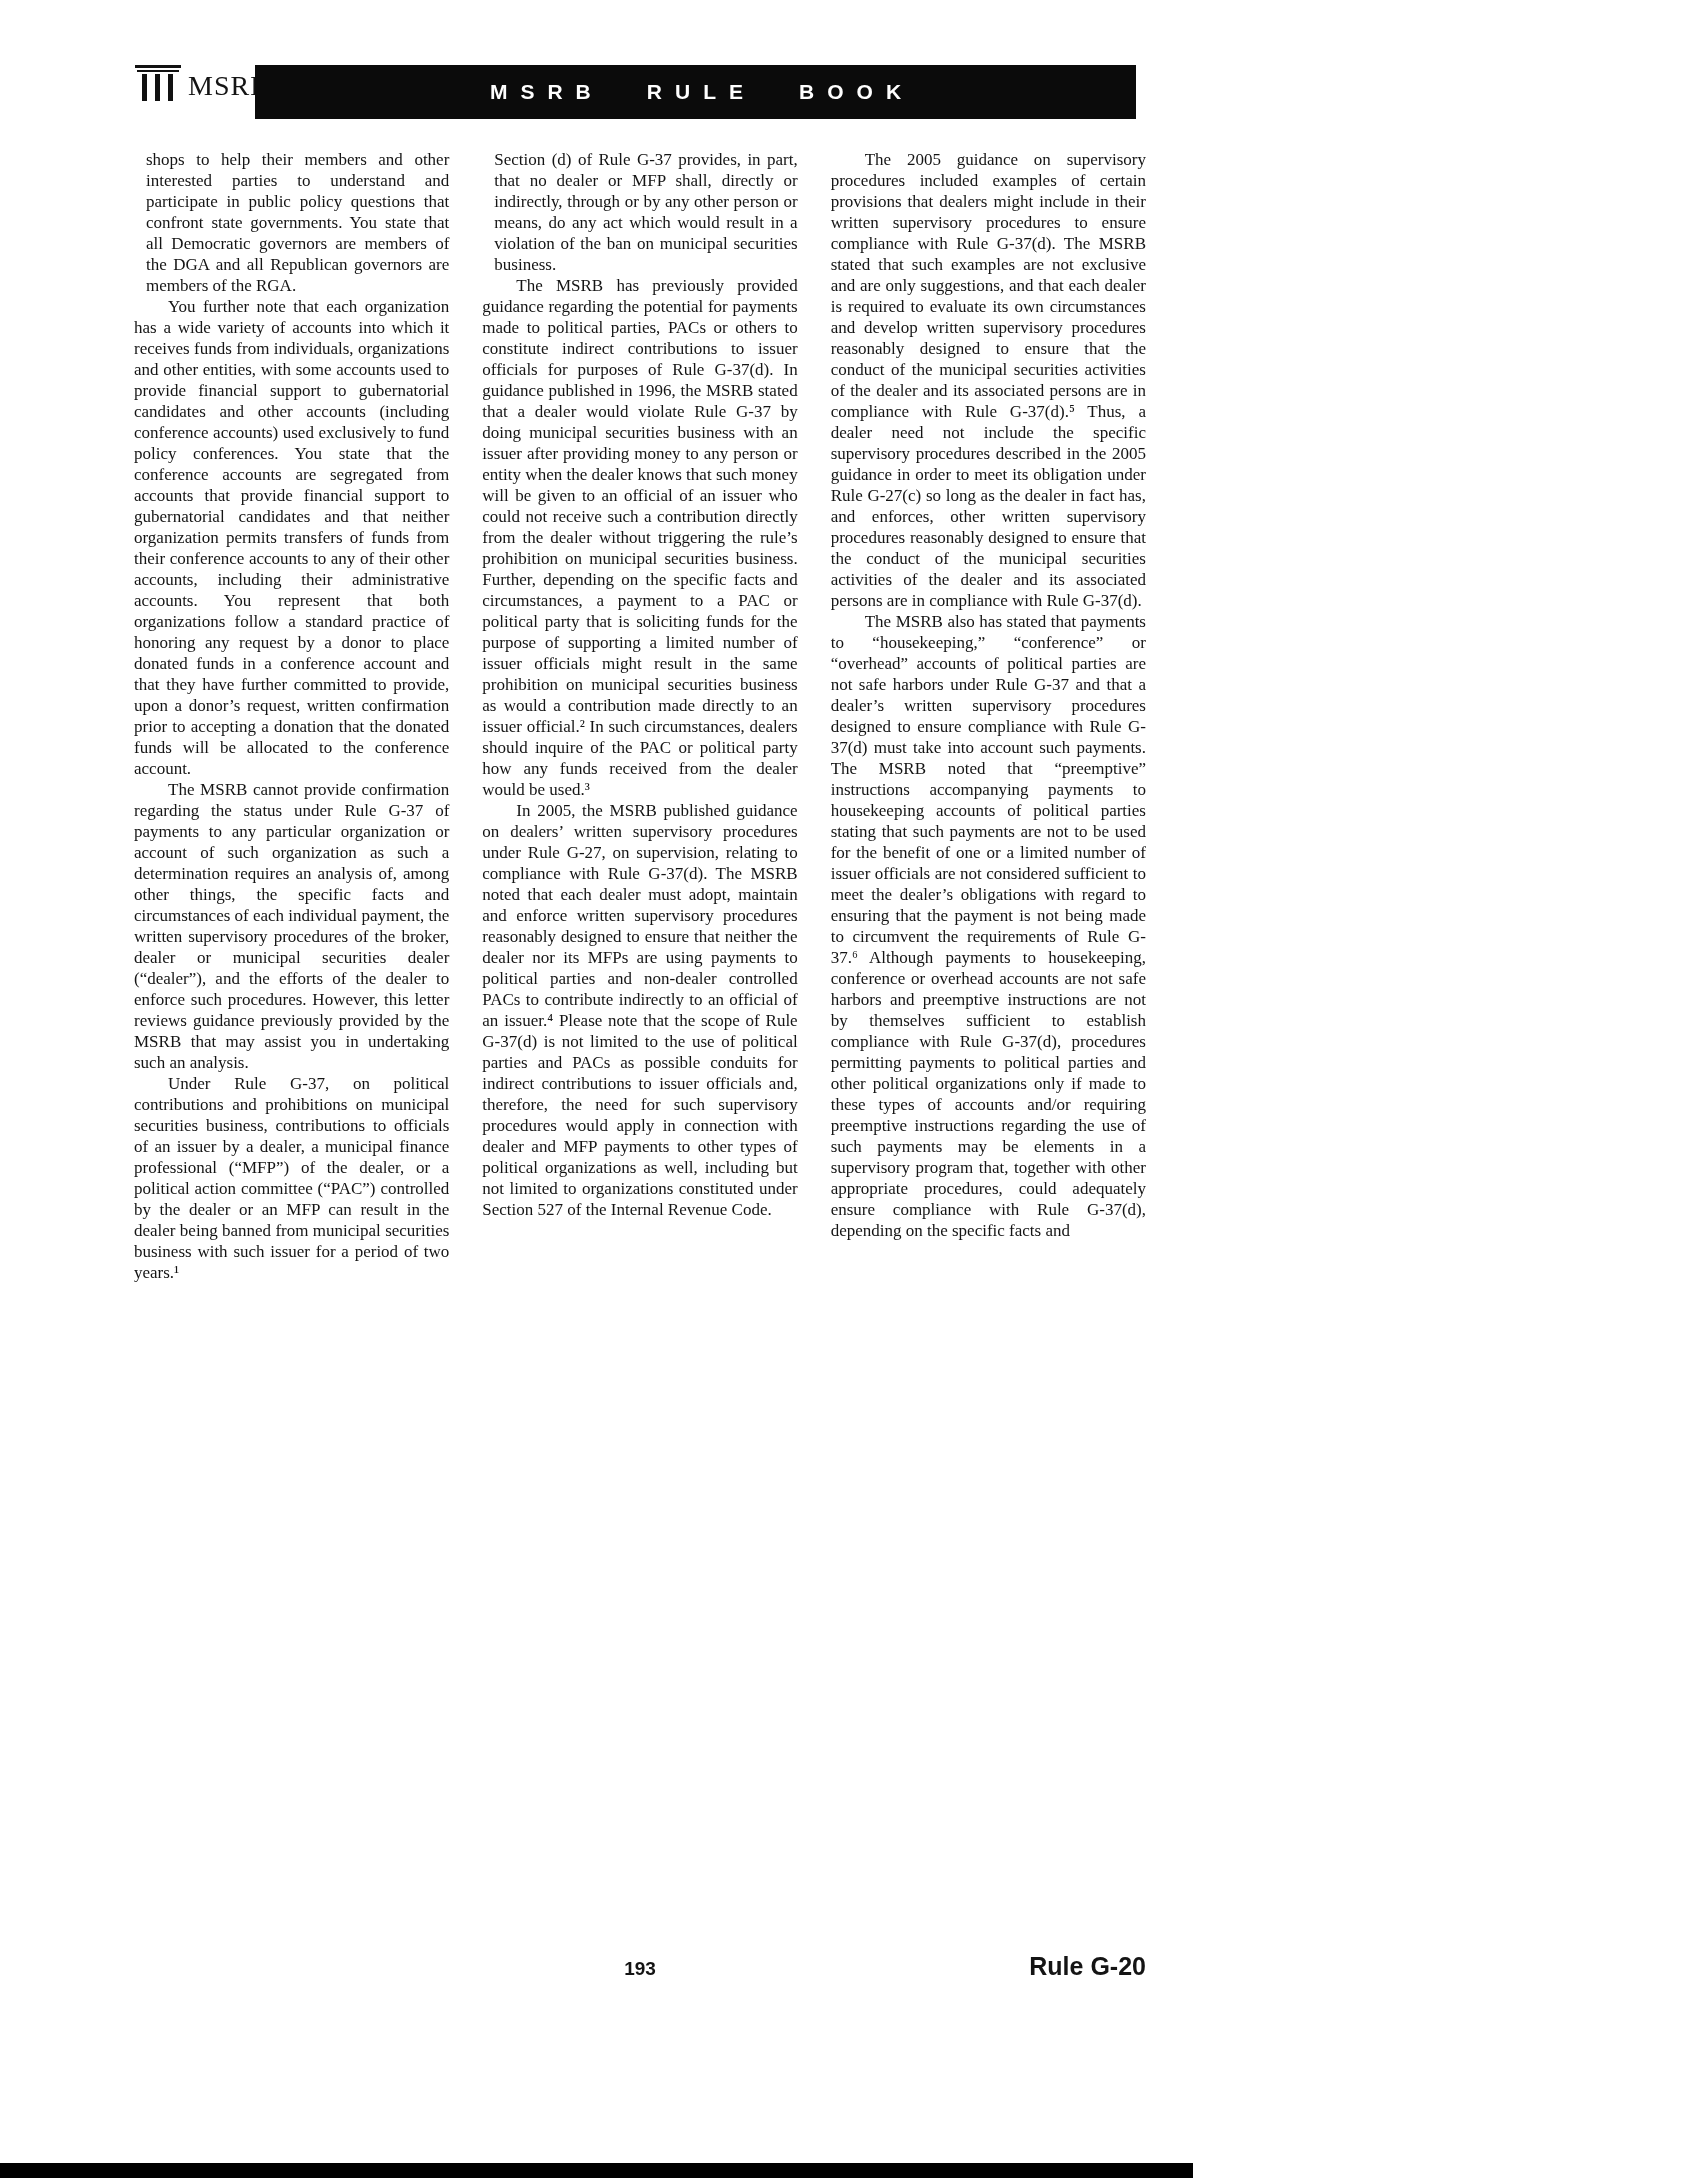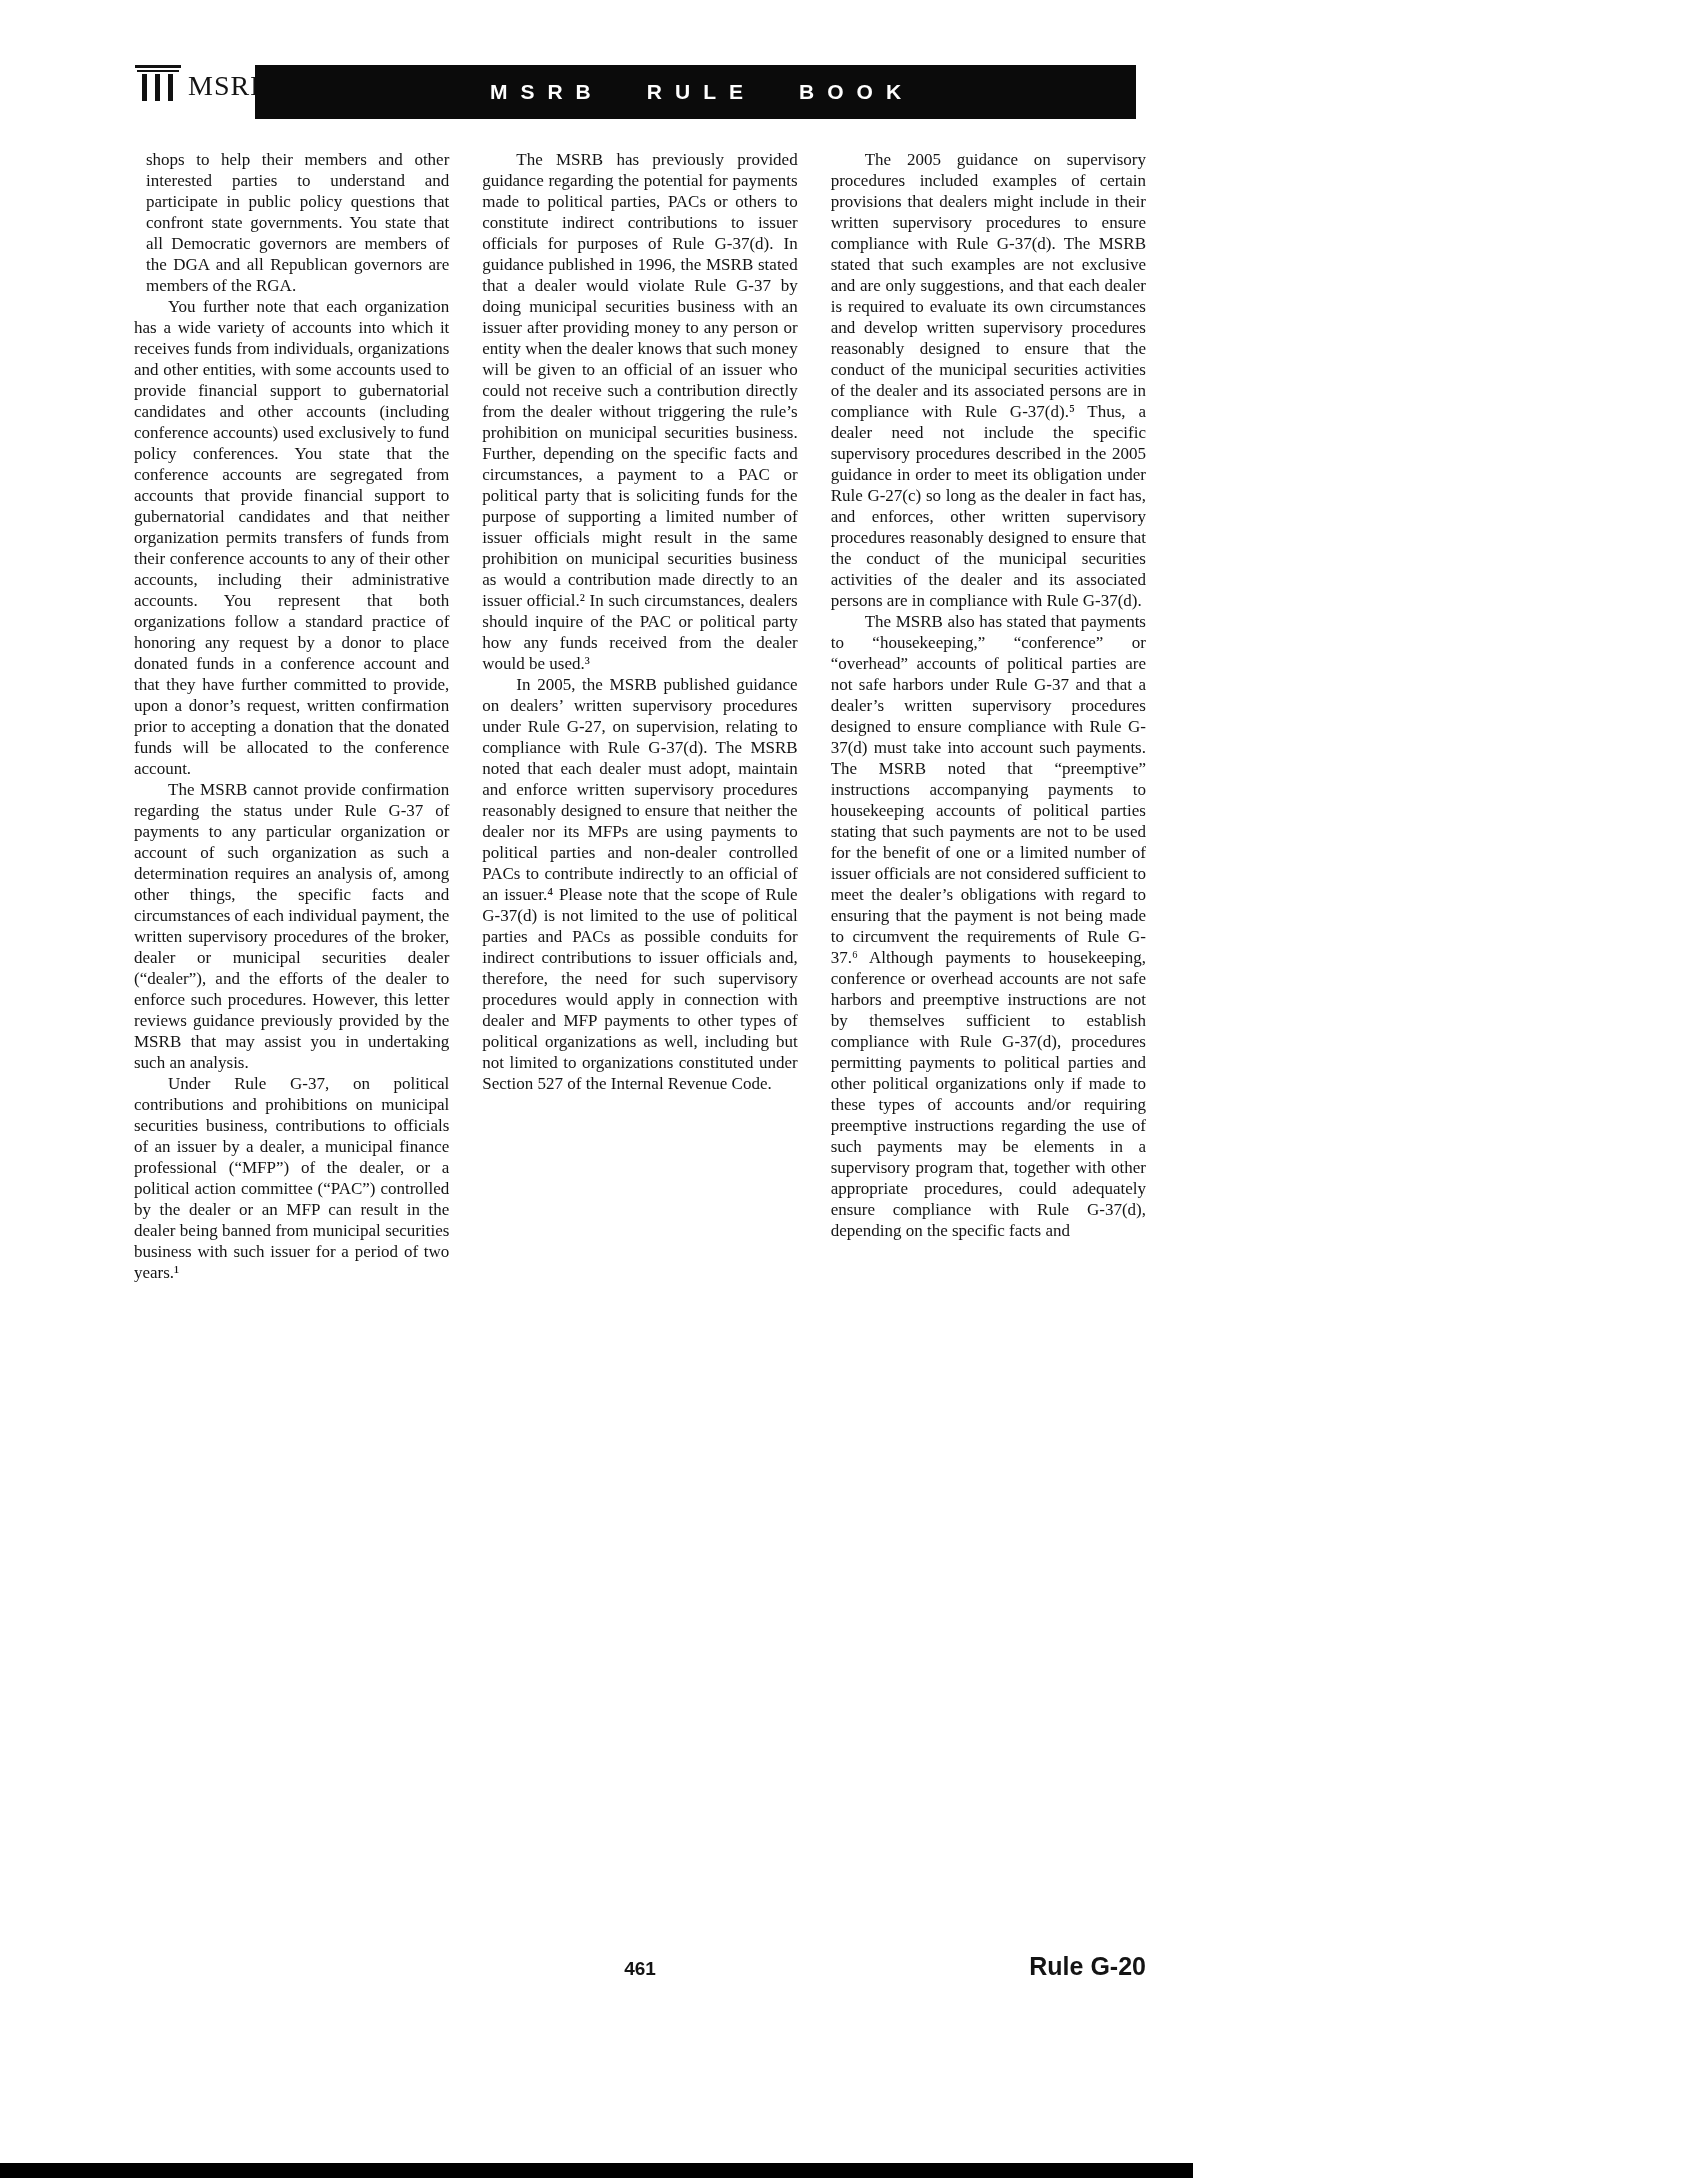--- a/index.html
+++ b/index.html
@@ -60,30 +60,31 @@
   </div>
 
   <div class="columns">
     <div class="col">
       <p class="no-indent">shops to help their members and other interested parties to understand and participate in public policy questions that confront state governments. You state that all Democratic governors are members of the DGA and all Republican governors are members of the RGA.</p>
       <p>You further note that each organization has a wide variety of accounts into which it receives funds from individuals, organizations and other entities, with some accounts used to provide financial support to gubernatorial candidates and other accounts (including conference accounts) used exclusively to fund policy conferences. You state that the conference accounts are segregated from accounts that provide financial support to gubernatorial candidates and that neither organization permits transfers of funds from their conference accounts to any of their other accounts, including their administrative accounts. You represent that both organizations follow a standard practice of honoring any request by a donor to place donated funds in a conference account and that they have further committed to provide, upon a donor’s request, written confirmation prior to accepting a donation that the donated funds will be allocated to the conference account.</p>
       <p>The MSRB cannot provide confirmation regarding the status under Rule G-37 of payments to any particular organization or account of such organization as such a determination requires an analysis of, among other things, the specific facts and circumstances of each individual payment, the written supervisory procedures of the broker, dealer or municipal securities dealer (“dealer”), and the efforts of the dealer to enforce such procedures. However, this letter reviews guidance previously provided by the MSRB that may assist you in undertaking such an analysis.</p>
       <p>Under Rule G-37, on political contributions and prohibitions on municipal securities business, contributions to officials of an issuer by a dealer, a municipal finance professional (“MFP”) of the dealer, or a political action committee (“PAC”) controlled by the dealer or an MFP can result in the dealer being banned from municipal securities business with such issuer for a period of two years.¹</p>
     </div>
     <div class="col">
+      <p class="no-indent">Section (d) of Rule G-37 provides, in part, that no dealer or MFP shall, directly or indirectly, through or by any other person or means, do any act which would result in a violation of the ban on municipal securities business.</p>
       <p>The MSRB has previously provided guidance regarding the potential for payments made to political parties, PACs or others to constitute indirect contributions to issuer officials for purposes of Rule G-37(d). In guidance published in 1996, the MSRB stated that a dealer would violate Rule G-37 by doing municipal securities business with an issuer after providing money to any person or entity when the dealer knows that such money will be given to an official of an issuer who could not receive such a contribution directly from the dealer without triggering the rule’s prohibition on municipal securities business. Further, depending on the specific facts and circumstances, a payment to a PAC or political party that is soliciting funds for the purpose of supporting a limited number of issuer officials might result in the same prohibition on municipal securities business as would a contribution made directly to an issuer official.² In such circumstances, dealers should inquire of the PAC or political party how any funds received from the dealer would be used.³</p>
       <p>In 2005, the MSRB published guidance on dealers’ written supervisory procedures under Rule G-27, on supervision, relating to compliance with Rule G-37(d). The MSRB noted that each dealer must adopt, maintain and enforce written supervisory procedures reasonably designed to ensure that neither the dealer nor its MFPs are using payments to political parties and non-dealer controlled PACs to contribute indirectly to an official of an issuer.⁴ Please note that the scope of Rule G-37(d) is not limited to the use of political parties and PACs as possible conduits for indirect contributions to issuer officials and, therefore, the need for such supervisory procedures would apply in connection with dealer and MFP payments to other types of political organizations as well, including but not limited to organizations constituted under Section 527 of the Internal Revenue Code.</p>
     </div>
     <div class="col">
       <p>The 2005 guidance on supervisory procedures included examples of certain provisions that dealers might include in their written supervisory procedures to ensure compliance with Rule G-37(d). The MSRB stated that such examples are not exclusive and are only suggestions, and that each dealer is required to evaluate its own circumstances and develop written supervisory procedures reasonably designed to ensure that the conduct of the municipal securities activities of the dealer and its associated persons are in compliance with Rule G-37(d).⁵ Thus, a dealer need not include the specific supervisory procedures described in the 2005 guidance in order to meet its obligation under Rule G-27(c) so long as the dealer in fact has, and enforces, other written supervisory procedures reasonably designed to ensure that the conduct of the municipal securities activities of the dealer and its associated persons are in compliance with Rule G-37(d).</p>
       <p>The MSRB also has stated that payments to “housekeeping,” “conference” or “overhead” accounts of political parties are not safe harbors under Rule G-37 and that a dealer’s written supervisory procedures designed to ensure compliance with Rule G-37(d) must take into account such payments. The MSRB noted that “preemptive” instructions accompanying payments to housekeeping accounts of political parties stating that such payments are not to be used for the benefit of one or a limited number of issuer officials are not considered sufficient to meet the dealer’s obligations with regard to ensuring that the payment is not being made to circumvent the requirements of Rule G-37.⁶ Although payments to housekeeping, conference or overhead accounts are not safe harbors and preemptive instructions are not by themselves sufficient to establish compliance with Rule G-37(d), procedures permitting payments to political parties and other political organizations only if made to these types of accounts and/or requiring preemptive instructions regarding the use of such payments may be elements in a supervisory program that, together with other appropriate procedures, could adequately ensure compliance with Rule G-37(d), depending on the specific facts and</p>
     </div>
   </div>
 
   <div class="footer">
-    <div class="page-number">461</div>
+    <div class="page-number">193</div>
     <div class="rule-label">Rule G-20</div>
   </div>
 
   <div class="bottom-bar"></div>
 
 </div>
 
 
 </body></html>

